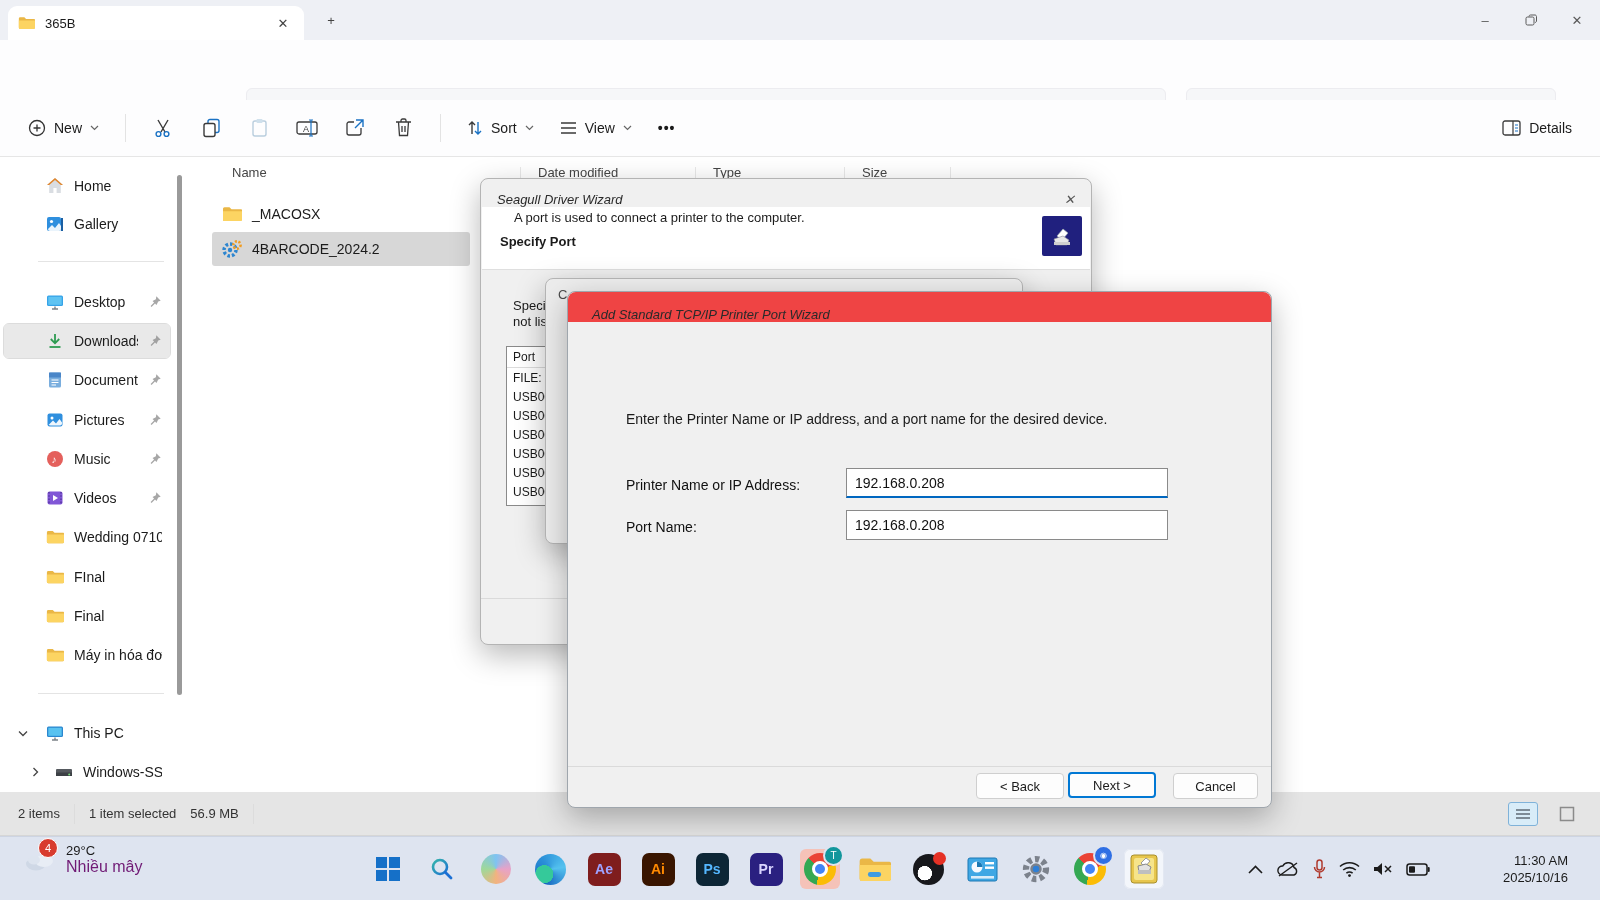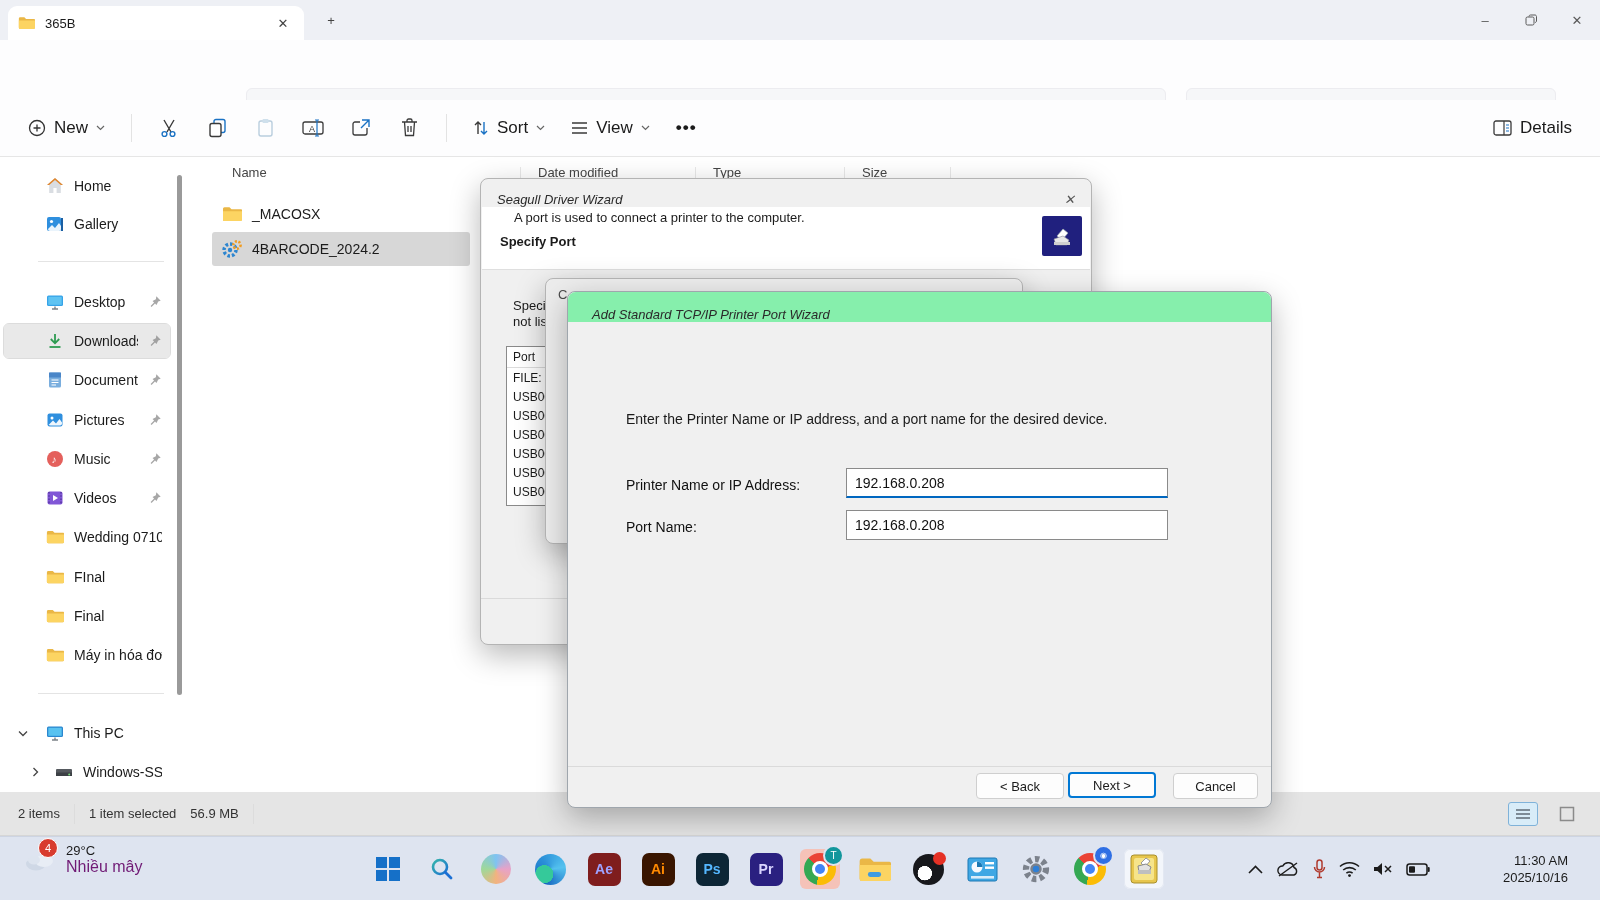--- a/index.html
+++ b/index.html
@@ -28,21 +28,21 @@
   .crumb-sep{color:#555;font-size:13px;}
   .searchbox{left:1186px;top:48px;width:370px;height:44px;background:#f6f7f9;border:1px solid #ececf0;
              border-radius:6px;box-sizing:border-box;display:flex;align-items:center;padding:0 12px;}
   .searchbox input{flex:1;border:none;background:transparent;outline:none;font-size:14px;color:#333;
              font-family:"Liberation Sans",sans-serif;}
   .searchbox input::placeholder{color:#6a6a6a;}
 
   
   .toolbar{left:0;top:100px;width:1600px;height:57px;background:#fdfdfe;border-bottom:1px solid #e6e6e6;
            display:flex;align-items:center;padding:0 18px;box-sizing:border-box;gap:6px;}
-  .tbtn{display:flex;align-items:center;gap:8px;padding:8px 10px;border-radius:5px;font-size:17px;color:#1b1b1b;}
+  .tbtn{display:flex;align-items:center;gap:8px;padding:8px 10px;border-radius:5px;font-size:14px;color:#1b1b1b;}
   .tsep{width:1px;height:28px;background:#e3e3e3;margin:0 10px;}
   .ticon{width:42px;height:38px;display:flex;align-items:center;justify-content:center;border-radius:5px;}
   .spacer{flex:1;}
 
   
   .sidebar{left:0;top:157px;width:184px;height:635px;background:#fff;}
   .sitem{position:absolute;left:4px;width:166px;height:34px;border-radius:5px;display:flex;align-items:center;
          padding:0 8px 0 0;box-sizing:border-box;font-size:14px;gap:10px;}
   .sitem .ic{width:18px;height:18px;margin-left:42px;flex:0 0 auto;}
   .sitem .lbl{flex:1;white-space:nowrap;overflow:hidden;}
@@ -468,21 +468,21 @@
       <div class="lrow">USB00</div>
     </div>
     <div style="position:absolute;left:0;top:419px;width:100%;height:1px;background:#dadada;"></div>
   </div>
 
   <div class="dlg" style="left:545px;top:278px;width:478px;height:266px;background:#ececec;">
     <div style="font-size:13px;color:#4a4a4a;padding:8px 0 0 12px;">C</div>
   </div>
 
   <div class="dlg" style="left:567px;top:291px;width:705px;height:517px;border-color:#9fa6ad;">
-    <div class="flex" style="height:30px;background:#86efac;border-radius:8px 8px 0 0;padding:0 24px;">
+    <div class="flex" style="height:30px;background:#ef4444;border-radius:8px 8px 0 0;padding:0 24px;">
       <span class="dlg-title">Add Standard TCP/IP Printer Port Wizard</span>
     </div>
     <div style="position:absolute;left:58px;top:119px;font-size:14px;">Enter the Printer Name or IP address, and a port name for the desired device.</div>
     <div class="fieldlbl" style="position:absolute;left:58px;top:185px;">Printer Name or IP Address:</div>
     <input class="txtinput focused" style="left: 278px; top: 176px; width: 322px;" value="192.168.0.208">
     <div class="fieldlbl" style="position:absolute;left:58px;top:227px;">Port Name:</div>
     <input class="txtinput" style="left: 278px; top: 218px; width: 322px;" value="192.168.0.208">
     <div style="position:absolute;left:0;top:474px;width:100%;height:1px;background:#dadada;"></div>
     <button class="wbtn" style="left:408px;top:481px;width:88px;">&lt; Back</button>
     <button class="wbtn default" style="left:500px;top:480px;width:88px;">Next &gt;</button>

